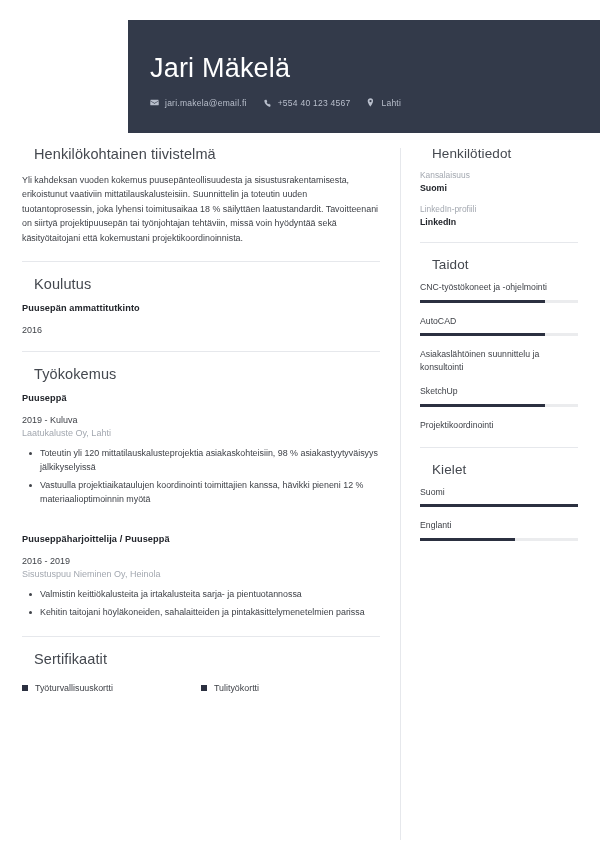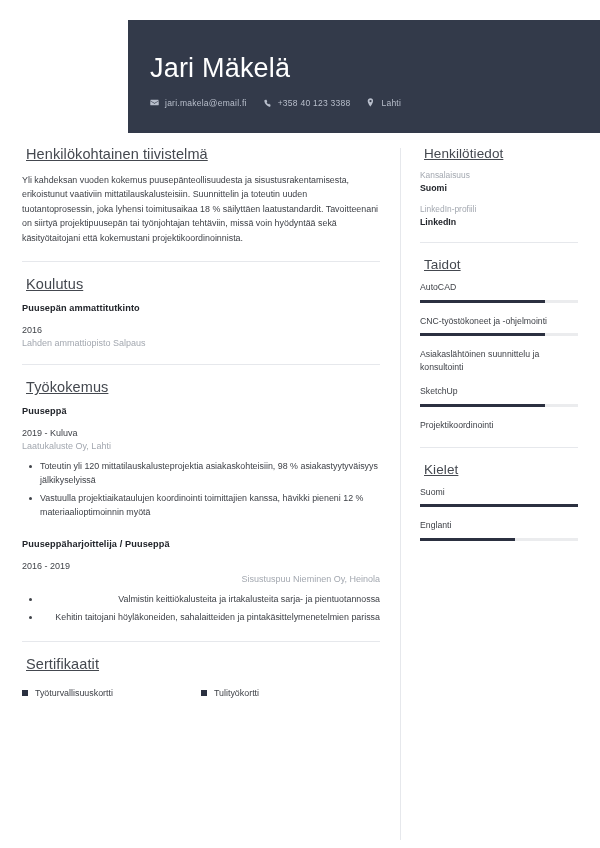--- a/index.html
+++ b/index.html
@@ -76,23 +76,22 @@
     width: 1px;
     height: 692px;
     background: #e6e8ec;
   }
 
   
   h2.sec-title {
     font-size: 14.5px;
     font-weight: 400;
     color: #44484f;
-    margin: 0 0 11px 4px;
+    margin: 0 0 11px 12px;
     letter-spacing: 0.1px;
-    text-decoration: underline;
   }
   .side-col h2.sec-title {
     font-size: 13.5px;
     margin-bottom: 9px;
   }
   .rule {
     height: 1px;
     background: #e6e8ec;
     margin: 16px 0 14px 0;
   }
@@ -105,21 +104,21 @@
   
   .summary-text {
     font-size: 8.9px;
     line-height: 1.62;
     color: #3f4248;
     margin: 0;
   }
 
   
   .entry { margin-bottom: 2px; }
-  .entry + .entry { margin-top: 20px; text-align: right; }
+  .entry + .entry { margin-top: 28px; }
   .entry-head {
     display: flex;
     justify-content: space-between;
     align-items: baseline;
     gap: 12px;
     flex-direction: column;
   }
   .entry-title {
     font-size: 9.2px;
     font-weight: 700;
@@ -229,21 +228,21 @@
         </span>
         <span>jari.makela@email.fi</span>
       </div>
 
       <div class="contact-item">
         <span>
           <svg width="9" height="9" viewBox="0 0 16 16" fill="#b9bfcc">
             <path d="M11.4 10.1c-.5-.2-1 .1-1.4.5l-.5.5c-1.3-.7-2.4-1.8-3.1-3.1l.5-.5c.4-.4.7-.9.5-1.4L6.6 3.9c-.2-.6-.8-.9-1.4-.8l-1.8.5c-.6.2-1 .7-1 1.3 0 .4.1 1.3.5 2.5.6 1.8 1.7 3.5 3.2 5 1.5 1.5 3.2 2.6 5 3.2.3.1.6.1.8.1.5 0 .9-.3 1-.8l.5-1.8c.2-.6-.1-1.2-.7-1.4l-1.3-.6z"></path>
           </svg>
         </span>
-        <span>+358 40 123 3388</span>
+        <span>+554 40 123 4567</span>
       </div>
 
       <div class="contact-item">
         <span>
           <svg width="9" height="9" viewBox="0 0 16 16" fill="#b9bfcc">
             <path d="M8 0.5C5.2.5 3 2.7 3 5.5c0 3.6 4.3 9.3 4.5 9.5.1.2.4.2.5 0 .2-.2 4.5-5.9 4.5-9.5C13 2.7 10.8.5 8 .5zm0 7a2 2 0 1 1 0-4 2 2 0 0 1 0 4z"></path>
           </svg>
         </span>
         <span>Lahti</span>
       </div>
@@ -263,21 +262,20 @@
     <div class="rule"></div>
 
     <section>
       <h2 class="sec-title">Koulutus</h2>
       <div id="education-list">
           <div class="entry">
             <div class="entry-head">
               <div class="entry-title">Puusepän ammattitutkinto</div>
               <div class="entry-date">2016</div>
             </div>
-            <div class="entry-sub">Lahden ammattiopisto Salpaus</div>
           </div>
         </div>
     </section>
 
     <div class="rule"></div>
 
     <section>
       <h2 class="sec-title">Työkokemus</h2>
       <div id="experience-list">
           <div class="entry">
@@ -338,27 +336,27 @@
           </div>
         </div>
     </section>
 
     <div class="side-rule"></div>
 
     <section>
       <h2 class="sec-title">Taidot</h2>
       <div id="skills-list">
           <div class="meter-item">
+            <div class="meter-label">CNC-työstökoneet ja -ohjelmointi</div>
+            <div class="meter-track">
+              <div class="meter-fill" style="width: 79%;"></div>
+            </div>
+          </div>
+          <div class="meter-item">
             <div class="meter-label">AutoCAD</div>
-            <div class="meter-track">
-              <div class="meter-fill" style="width: 79%;"></div>
-            </div>
-          </div>
-          <div class="meter-item">
-            <div class="meter-label">CNC-työstökoneet ja -ohjelmointi</div>
             <div class="meter-track">
               <div class="meter-fill" style="width: 79%;"></div>
             </div>
           </div>
           <div class="meter-item">
             <div class="meter-label">Asiakaslähtöinen suunnittelu ja konsultointi</div>
           </div>
           <div class="meter-item">
             <div class="meter-label">SketchUp</div>
             <div class="meter-track">

